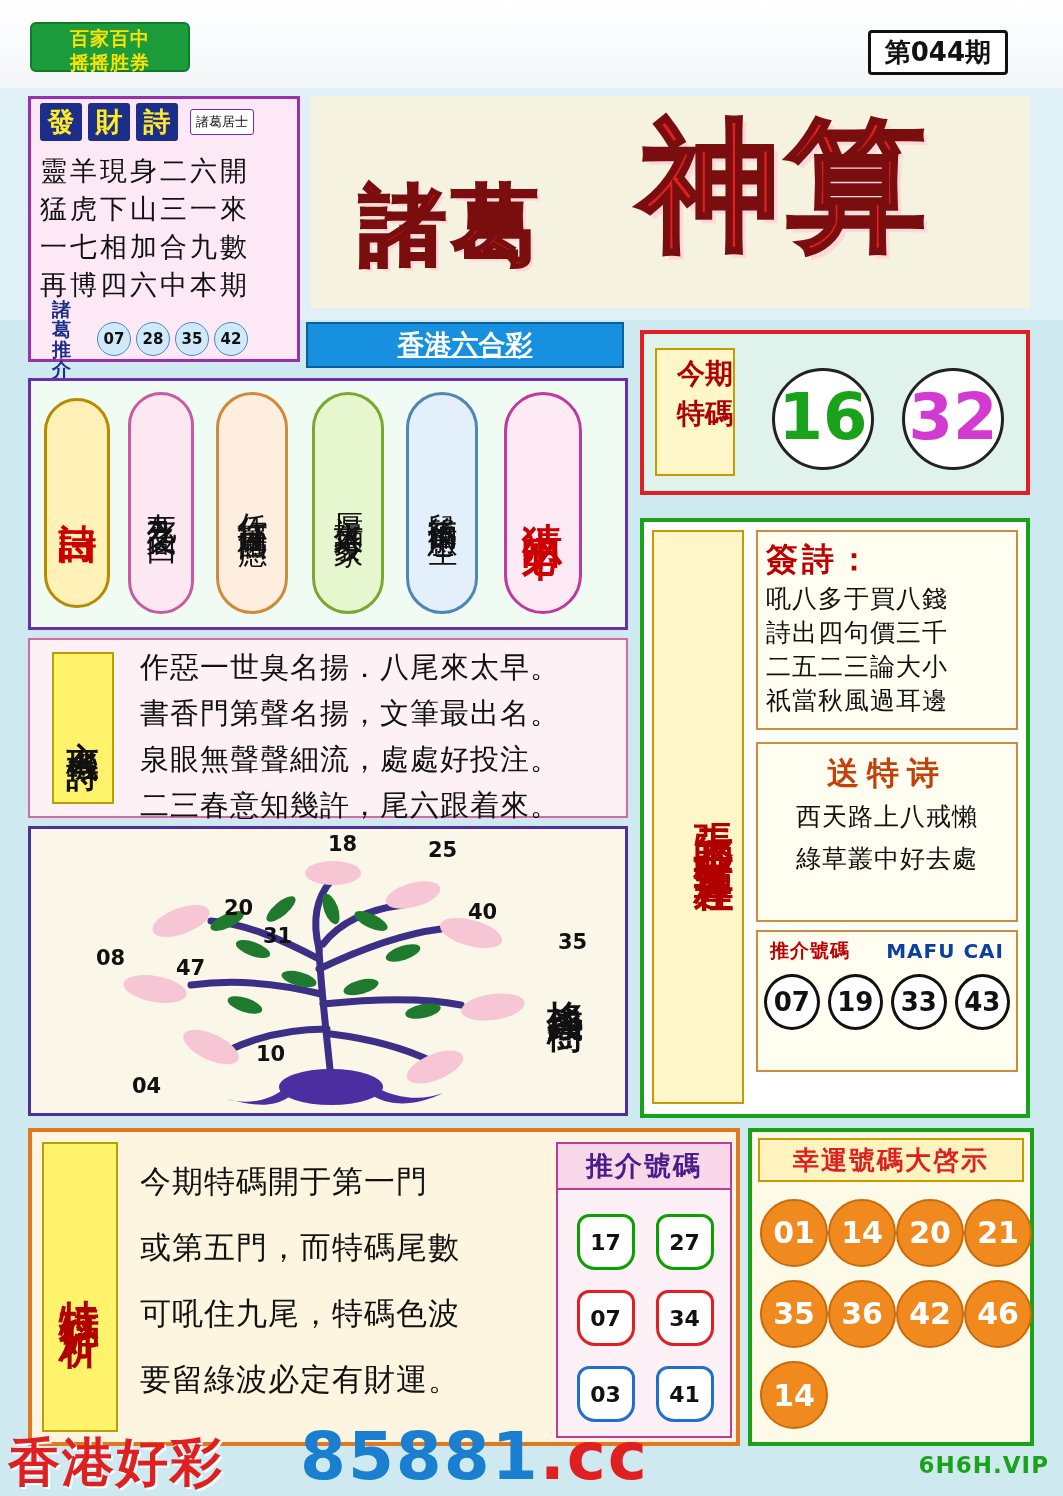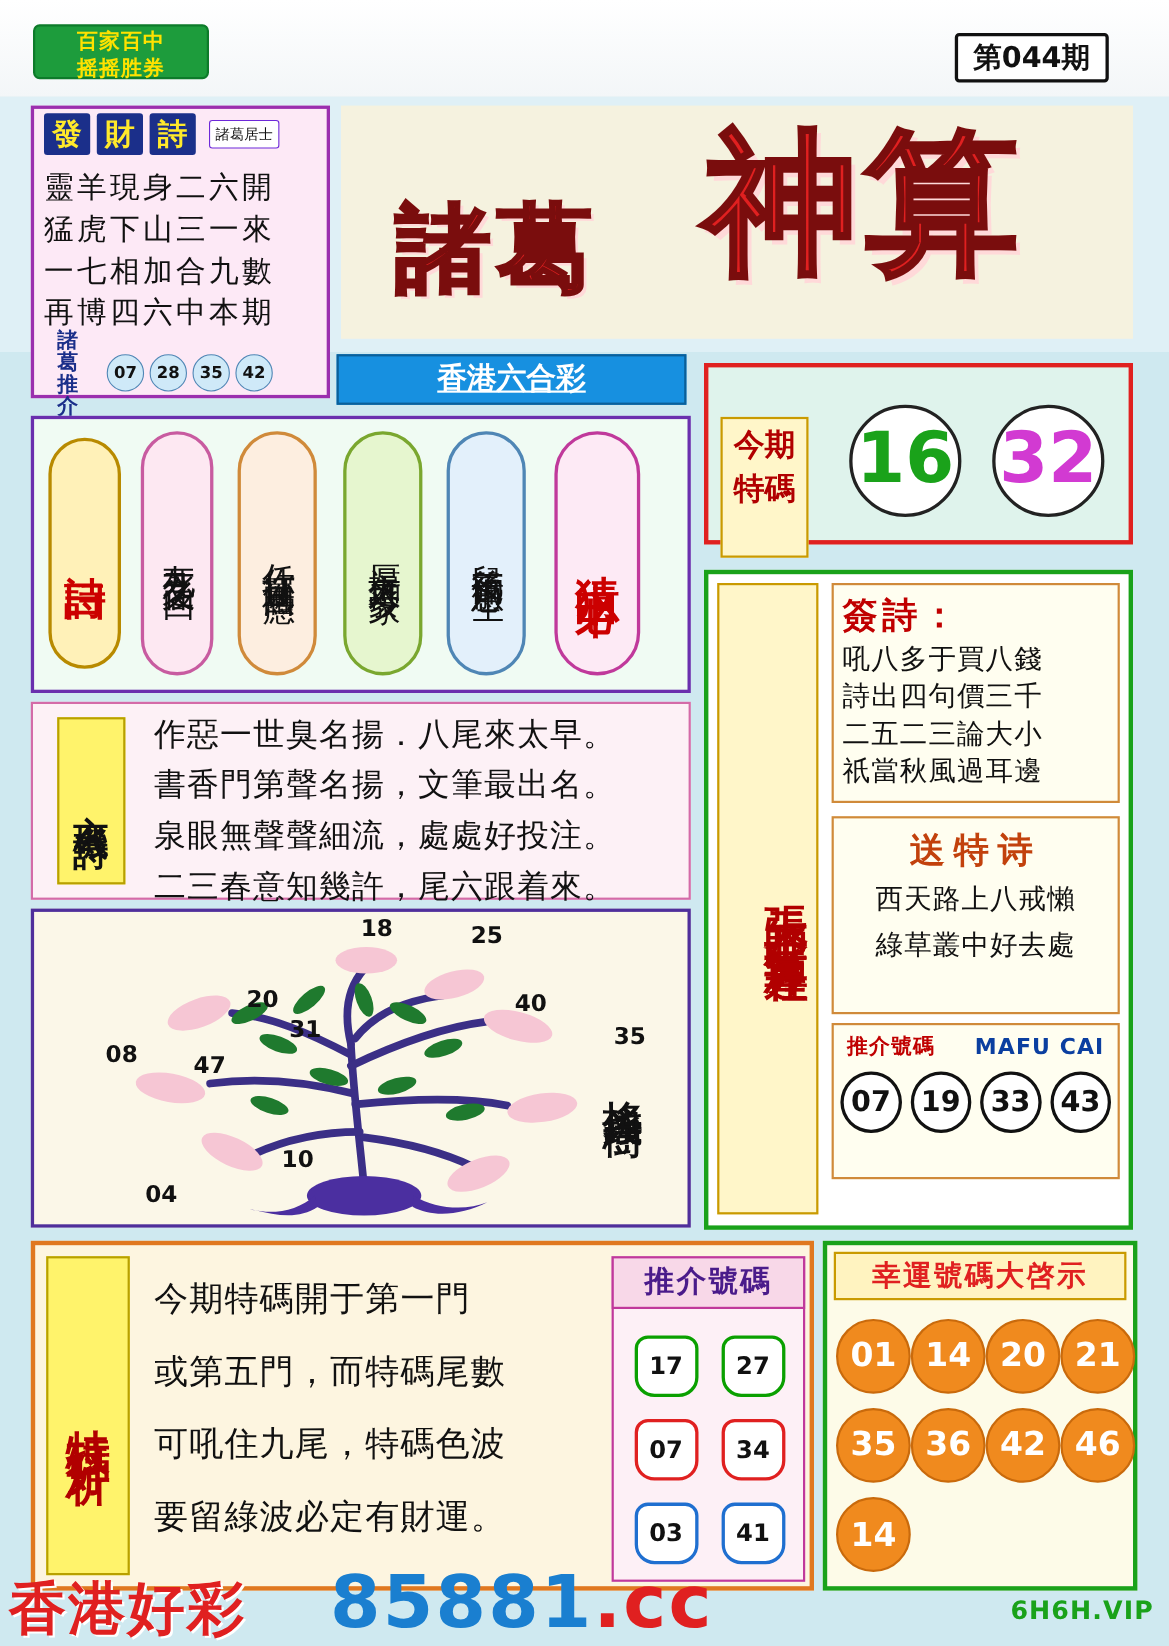--- a/index.html
+++ b/index.html
@@ -92,22 +92,22 @@
   }
 
   
   .sp-box{
     position:absolute;left:640px;top:330px;width:390px;height:165px;
     background:#dff3ec;border:4px solid #e02020;box-sizing:border-box;
   }
   .sp-label{
     position:absolute;left:655px;top:348px;width:80px;height:128px;
     background:#fff6c9;border:2px solid #c99a00;box-sizing:border-box;
-    color:#b10000;font-size:28px;font-weight:bold;text-align:center;
-    line-height:40px;padding-top:4px;margin-top:31px;
+    color:#b10000;font-size:28px;font-weight:bold;text-align:right;
+    line-height:40px;padding-top:4px;
   }
   .sp-ball{
     position:absolute;top:368px;width:96px;height:96px;border-radius:50%;
     background:#fff;border:3px solid #222;
     font-size:64px;font-weight:bold;text-align:center;line-height:92px;
   }
   .sp-ball.a{left:772px;color:#1aa21a;}
   .sp-ball.b{left:902px;color:#d23ad2;}
 
   

